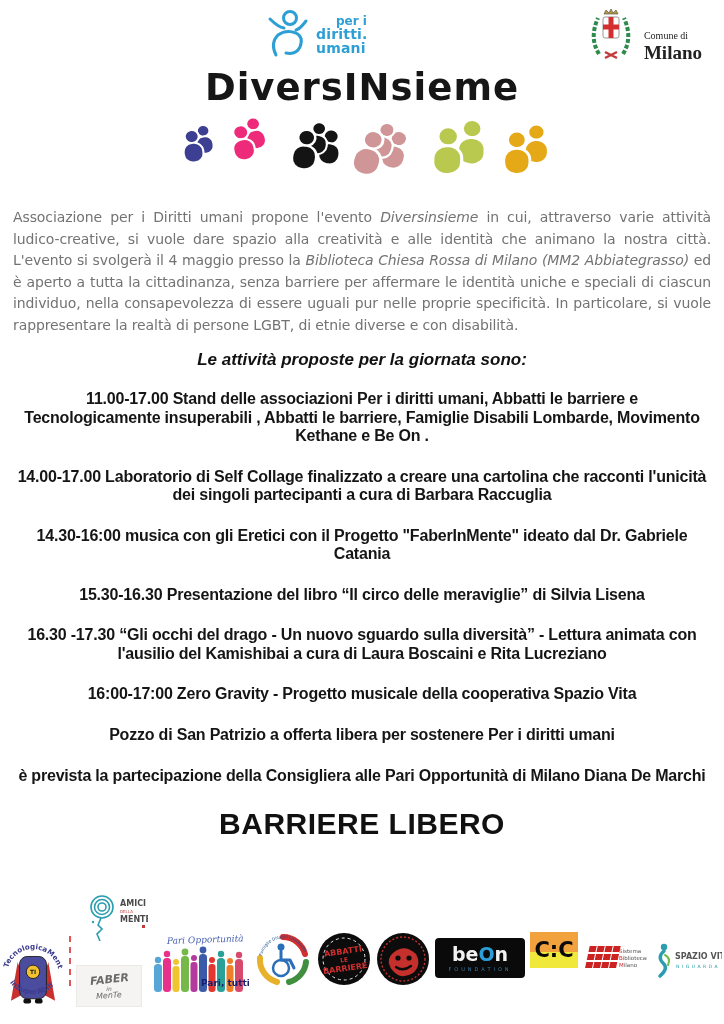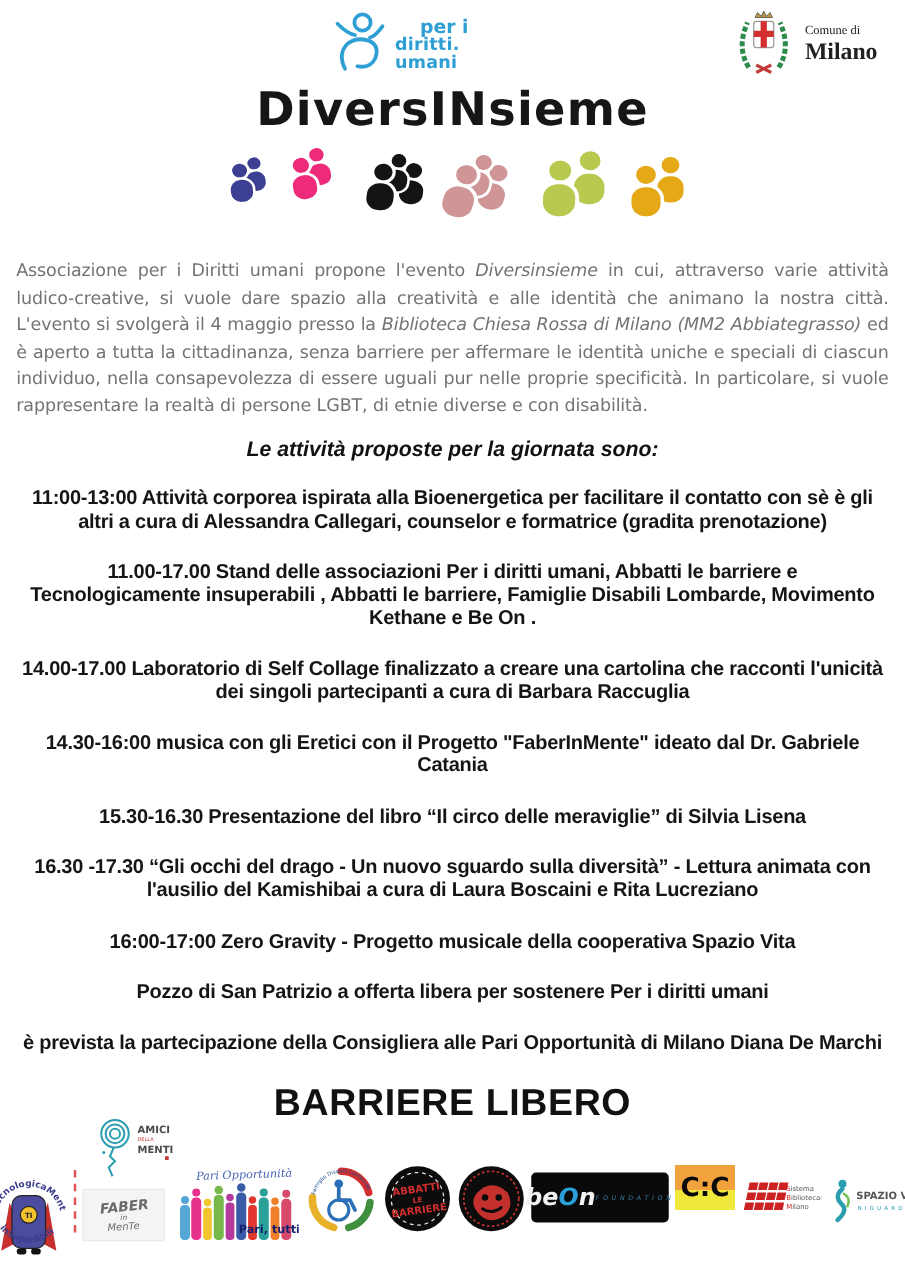--- a/index.html
+++ b/index.html
@@ -9,23 +9,23 @@
     margin:0 auto;
     background:#ffffff;
     font-family:"DejaVu Sans",sans-serif;
     overflow:hidden;
   }
   
   .header{position:relative;height:64px;}
   .pdu-logo{position:absolute;left:262px;top:8px;width:150px;height:54px;display:flex;align-items:center;}
   .pdu-figure{flex:0 0 auto;}
   .pdu-text{line-height:1;color:#2e9fd4;margin-left:2px;}
-  .pdu-text .l1{font-size:15px;font-weight:bold;display:block;padding-left:20px;}
+  .pdu-text .l1{font-size:12px;font-weight:bold;display:block;padding-left:20px;}
   .pdu-text .l2,.pdu-text .l3{font-size:14px;font-weight:bold;display:block;letter-spacing:.2px;}
-  .milano-logo{position:absolute;right:22px;top:8px;display:flex;align-items:center;}
+  .milano-logo{position:absolute;right:22px;top:8px;display:flex;align-items:flex-end;}
   .milano-text{font-family:"Liberation Serif",serif;color:#222;line-height:1;margin-left:6px;}
   .milano-text .l1{font-size:10px;display:block;}
   .milano-text .l2{font-size:19px;display:block;margin-top:2px;font-weight:bold;}
   
   .title{
     text-align:center;font-size:37px;font-weight:bold;color:#161616;
     letter-spacing:1px;margin:2px 0 0 0;font-family:"DejaVu Sans",sans-serif;
   }
   .groups-svg{display:block;margin:2px auto 0 auto;}
   
@@ -53,32 +53,32 @@
     margin:6px 0 0 0;
   }
   
   .partners{
     position:absolute;left:0;right:0;bottom:8px;height:126px;
     display:flex;justify-content:center;align-items:flex-start;gap:5px;
     padding:0 10px;
   }
   .p-item{flex:0 0 auto;}
   .dashed-divider{width:0;height:50px;border-left:2px dashed #e05656;margin-top:46px;}
-  .col{display:flex;flex-direction:column;gap:5px;}
+  .col{display:flex;flex-direction:column;gap:19px;}
   .faber-box{
     width:64px;height:40px;background:#f5f4f2;border:1px solid #eceae6;
     display:flex;flex-direction:column;align-items:center;justify-content:center;
     color:#6a6a6a;font-style:italic;
   }
   .faber-box .f1{font-size:11px;font-weight:bold;transform:rotate(-6deg);}
   .faber-box .f2{font-size:6px;margin:-1px 0;}
   .faber-box .f3{font-size:8px;transform:rotate(-4deg);}
   .beon-box{
-    width:110px;height:40px;background:#0a0a0a;border-radius:4px;
-    display:flex;flex-direction:row;align-items:center;justify-content:center;font-style:italic;
+    width:90px;height:40px;background:#0a0a0a;border-radius:4px;
+    display:flex;flex-direction:column;align-items:center;justify-content:center;
   }
   .beon-line{font-size:19px;font-weight:bold;line-height:1;color:#f2f2f2;}
   .beon-line .o{color:#2a9fd8;}
   .beon-sub{font-size:5px;letter-spacing:3px;color:#3a7fa8;margin-top:2px;}
   .cic-box{position:relative;width:48px;height:36px;}
   .cic-top{position:absolute;inset:0 0 45% 0;background:#f2a23c;}
   .cic-bottom{position:absolute;inset:55% 0 0 0;background:#f0e83a;}
   .cic-glyph{
     position:absolute;inset:0;display:flex;align-items:center;justify-content:center;
     font-size:21px;font-weight:bold;color:#0a0a0a;font-family:"DejaVu Sans",sans-serif;
@@ -158,21 +158,20 @@
     <g transform="translate(358,30) scale(0.95)" stroke="#fff" stroke-width="3">
       <use href="#person" transform="translate(21,-7) scale(0.9)" fill="#e5a816"></use>
       <use href="#person" transform="translate(0,2)" fill="#e5a816"></use>
     </g>
   </svg>
 
   <p class="intro"><span>Associazione per i Diritti umani propone l'evento </span><span class="it">Diversinsieme</span><span> in cui, attraverso varie attività ludico-creative, si vuole dare spazio alla creatività e alle identità che animano la nostra città. L'evento si svolgerà il 4 maggio presso la </span><span class="it">Biblioteca Chiesa Rossa di Milano (MM2 Abbiategrasso)</span><span> ed  è aperto a tutta la cittadinanza, senza barriere per affermare le identità uniche e speciali di ciascun individuo, nella consapevolezza di essere uguali pur nelle proprie specificità. In particolare, si vuole rappresentare la realtà di persone LGBT, di etnie diverse e con disabilità.</span></p>
 
   <p class="activities-heading">Le attività proposte per la giornata  sono:</p>
 
-  <p class="sched">11:00-13:00 Attività corporea ispirata alla Bioenergetica per facilitare il contatto con sè è gli altri a cura di Alessandra Callegari, counselor e formatrice (gradita prenotazione)</p>
   <p class="sched">11.00-17.00 Stand delle associazioni Per i diritti umani, Abbatti le barriere e Tecnologicamente insuperabili , Abbatti le barriere, Famiglie Disabili Lombarde, Movimento Kethane e  Be On .</p>
   <p class="sched">14.00-17.00 Laboratorio di Self Collage finalizzato a creare una cartolina che racconti l'unicità dei singoli partecipanti a cura di Barbara Raccuglia</p>
   <p class="sched">14.30-16:00 musica con gli Eretici con il Progetto "FaberInMente" ideato dal Dr. Gabriele Catania</p>
   <p class="sched">15.30-16.30 Presentazione del libro “Il circo delle meraviglie” di Silvia Lisena</p>
   <p class="sched">16.30 -17.30 “Gli occhi del drago - Un nuovo sguardo sulla diversità” - Lettura animata con l'ausilio del Kamishibai a cura di Laura Boscaini e Rita Lucreziano</p>
   <p class="sched">16:00-17:00 Zero Gravity - Progetto musicale della cooperativa Spazio Vita</p>
   <p class="sched">Pozzo di San Patrizio a offerta libera per sostenere Per i diritti umani</p>
   <p class="sched">è prevista la partecipazione della Consigliera alle Pari Opportunità di Milano Diana De Marchi</p>
 
   <p class="free-entry">BARRIERE LIBERO</p>

